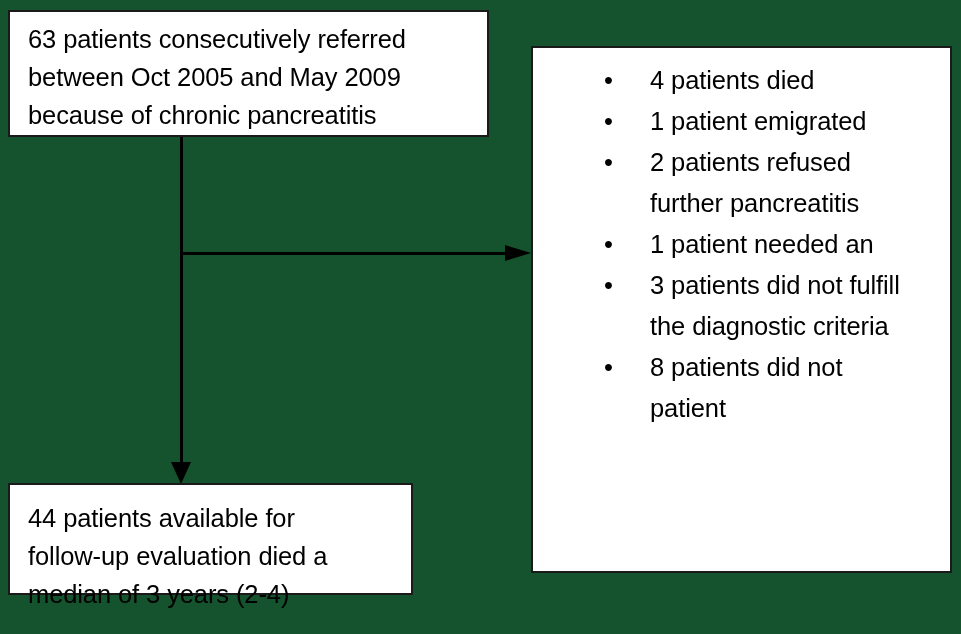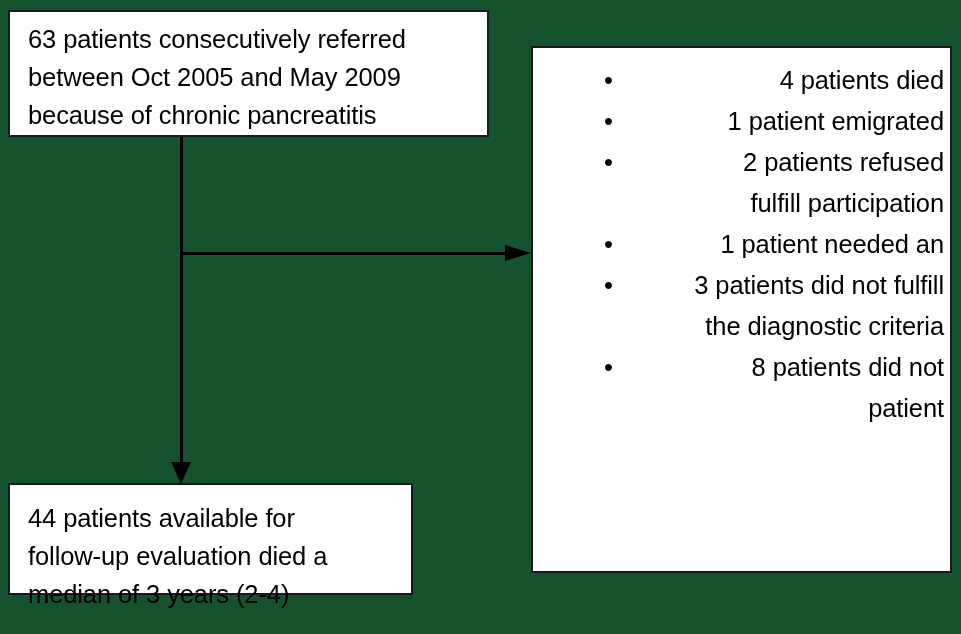--- a/index.html
+++ b/index.html
@@ -69,21 +69,20 @@
     position: absolute;
     left: 71px;
     top: 0;
     width: 11px;
     height: 41px;
     line-height: 41px;
     font-size: 25.5px;
   }
   .bullet-text {
     display: block;
-    text-align: right;
   }
   .bullet-text .wrap-line {
     display: block;
     white-space: nowrap;
     letter-spacing: -0.1px;
   }
   
   .connector {
     position: absolute;
   }
@@ -148,21 +147,21 @@
       <li class="bullet-item">
         <span class="bullet-dot">•</span>
         <span class="bullet-text">
           <span class="wrap-line">1 patient emigrated</span>
         </span>
       </li>
       <li class="bullet-item">
         <span class="bullet-dot">•</span>
         <span class="bullet-text">
           <span class="wrap-line">2 patients refused</span>
-          <span class="wrap-line">fulfill participation</span>
+          <span class="wrap-line">further pancreatitis</span>
         </span>
       </li>
       <li class="bullet-item">
         <span class="bullet-dot">•</span>
         <span class="bullet-text">
           <span class="wrap-line">1 patient needed an</span>
         </span>
       </li>
       <li class="bullet-item">
         <span class="bullet-dot">•</span>

